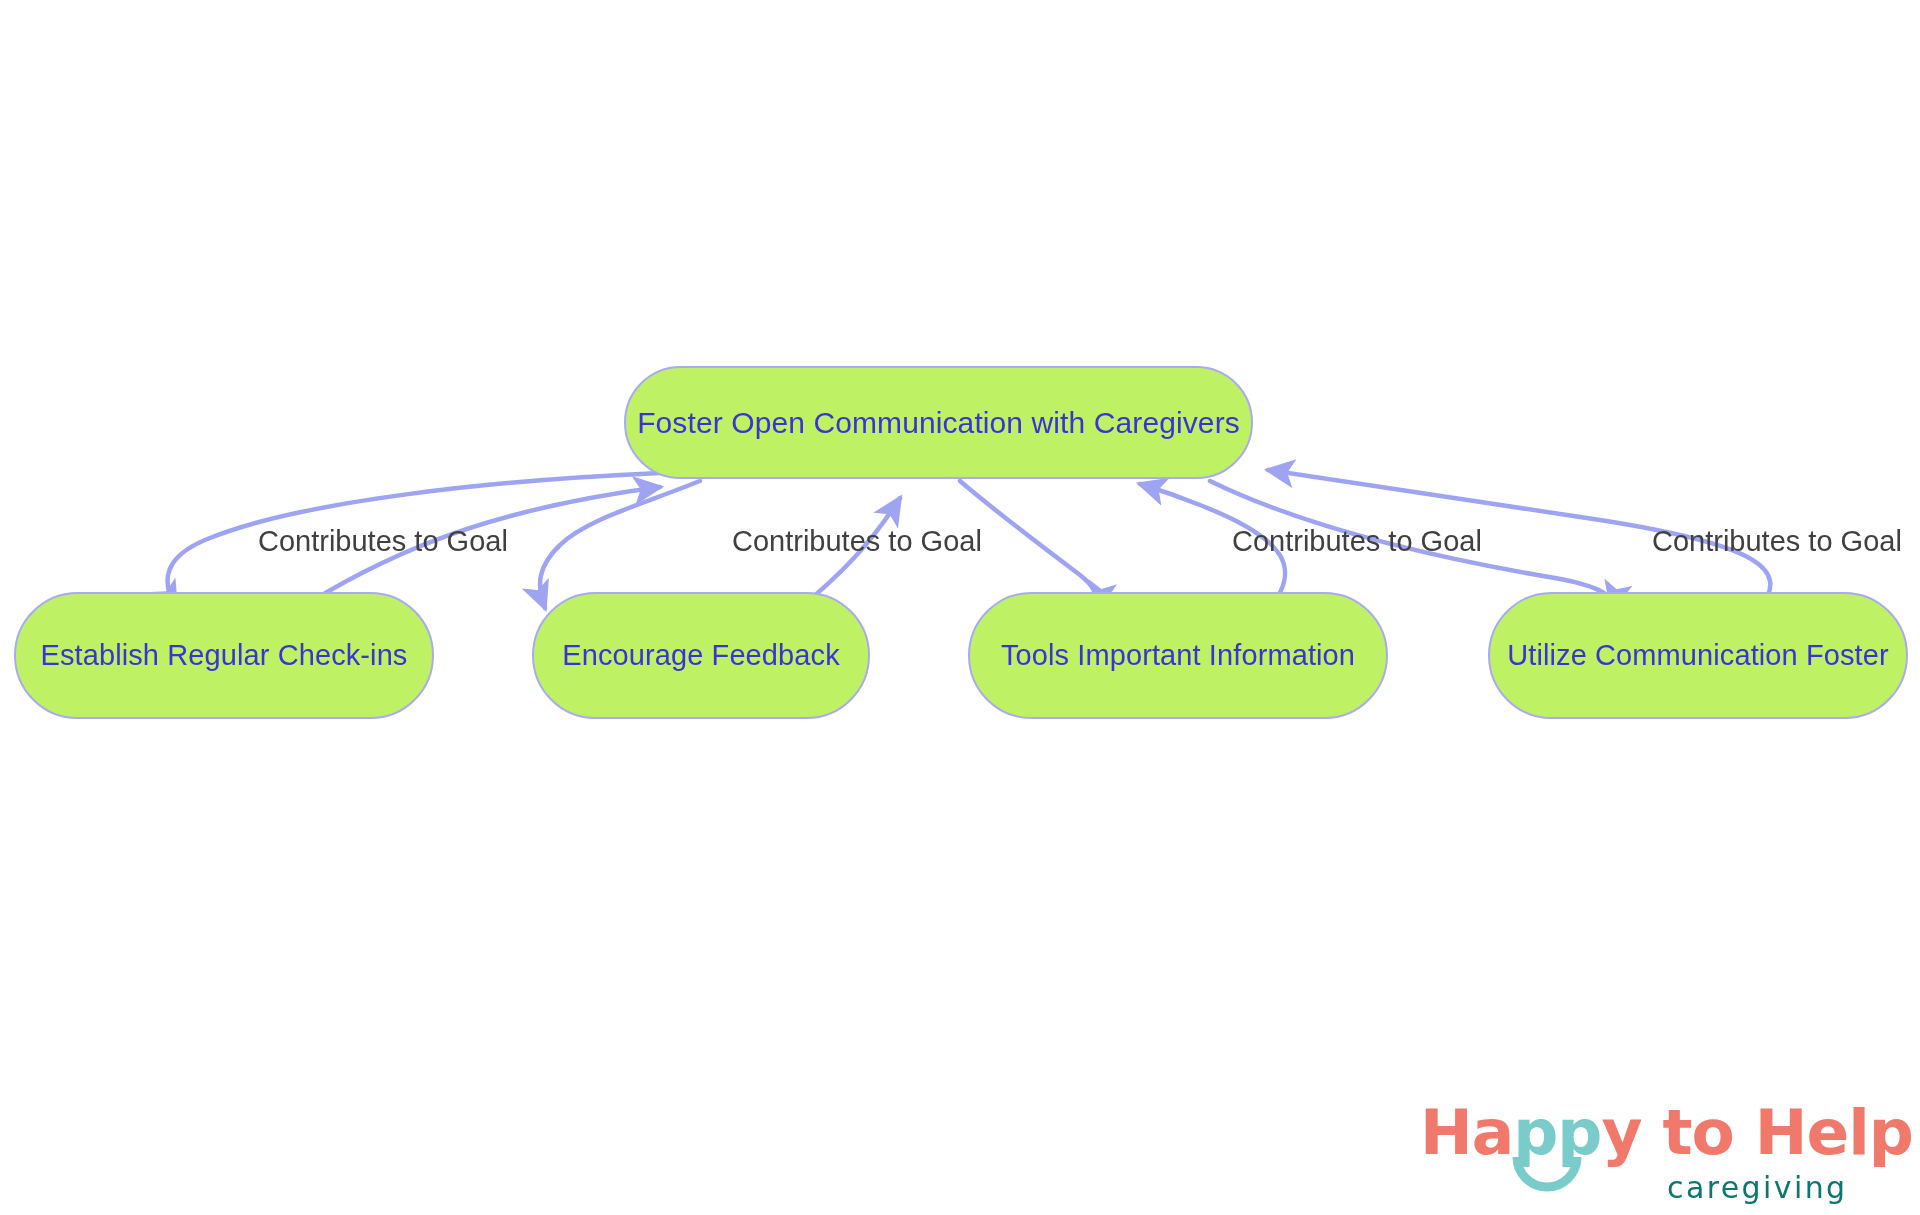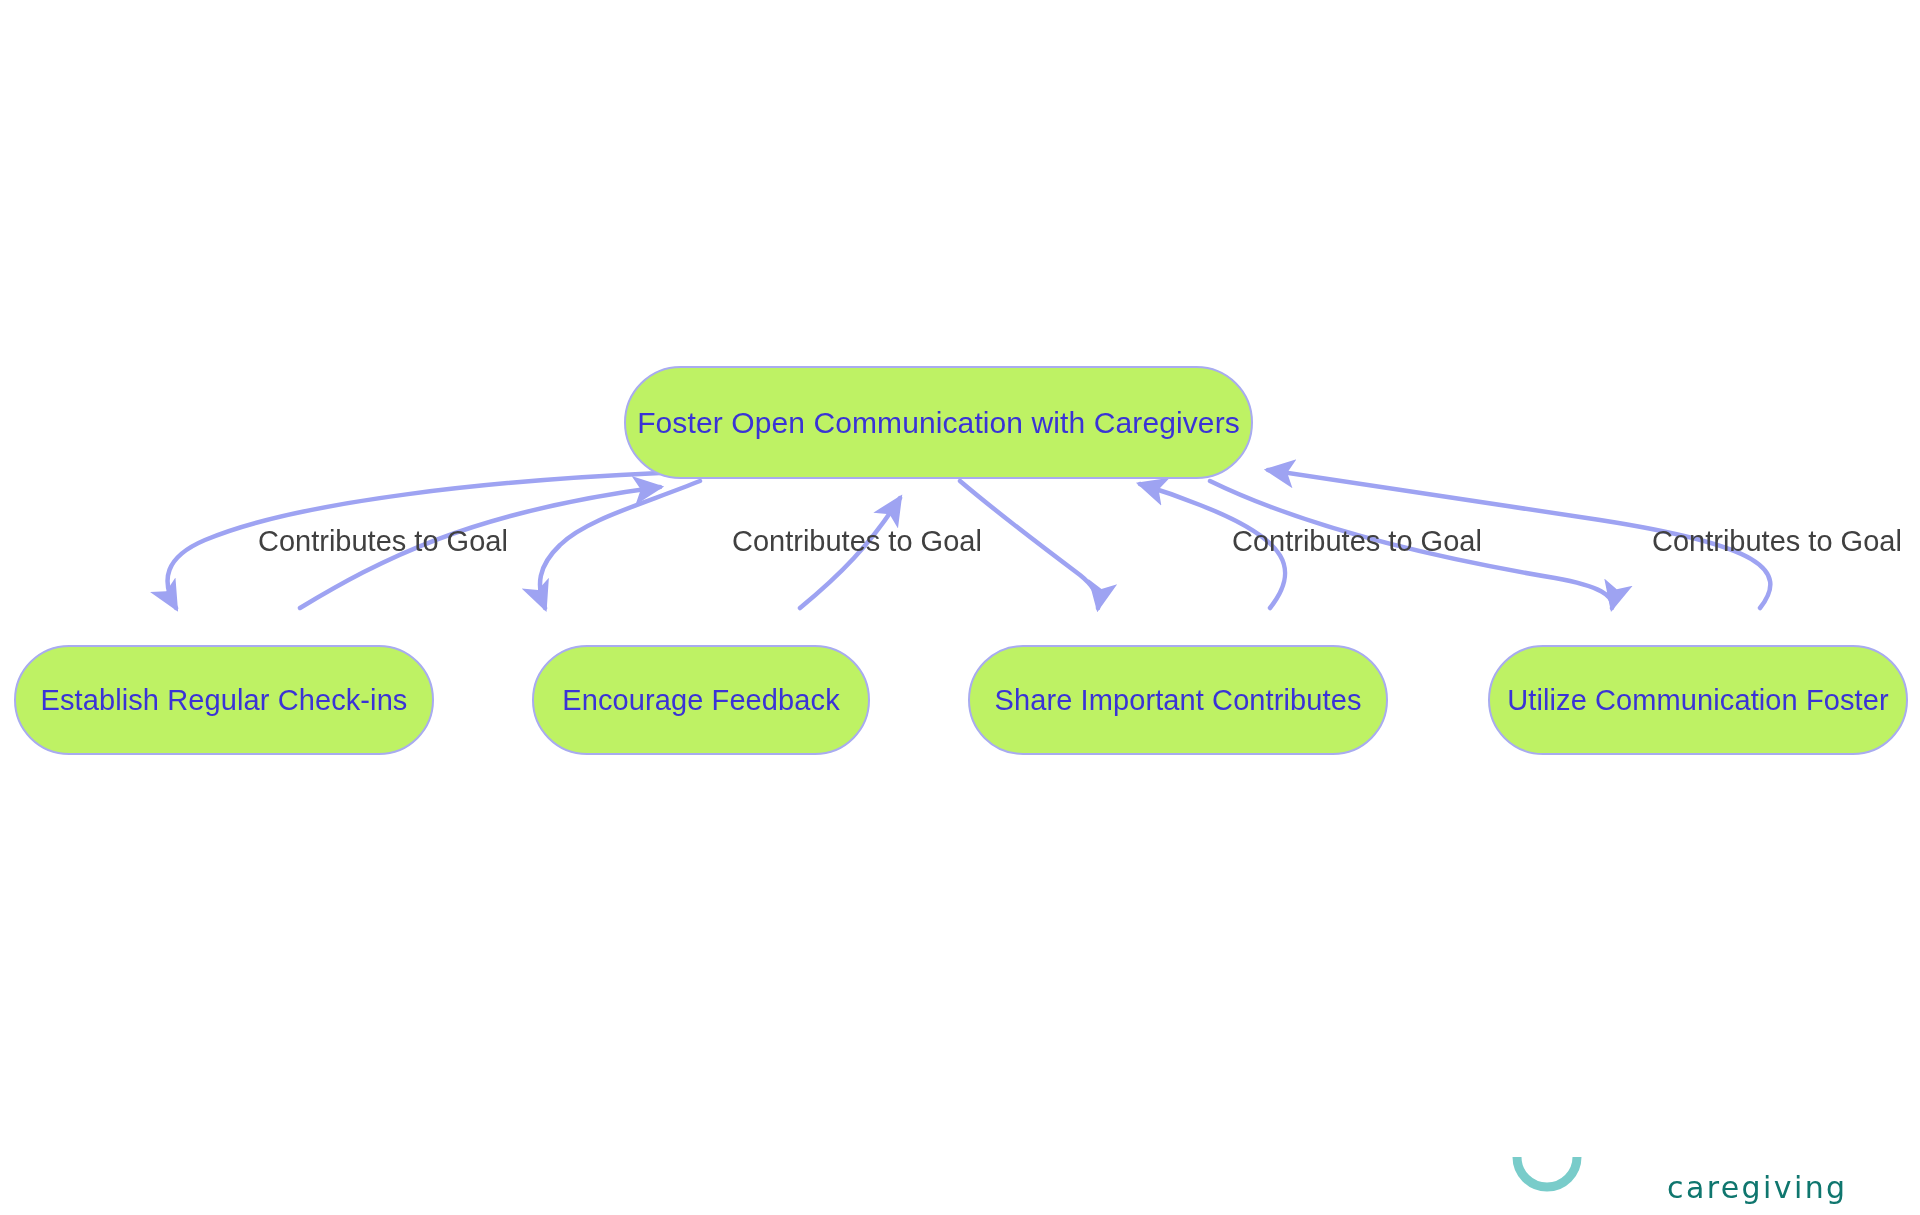--- a/index.html
+++ b/index.html
@@ -45,22 +45,22 @@
 
   #node-goal {
     left: 624px;
     top: 366px;
     width: 629px;
     height: 113px;
     font-size: 30px;
   }
 
   .leaf-node {
-    height: 110px;
-    top: 645px;
+    height: 127px;
+    top: 592px;
     font-size: 29px;
   }
   #node-checkins      { left: 14px;   width: 420px; }
   #node-feedback      { left: 532px;  width: 338px; }
   #node-share-info    { left: 968px;  width: 420px; }
   #node-tools         { left: 1488px; width: 420px; }
 
   
   .edge-label {
     position: absolute;
@@ -154,32 +154,33 @@
 
 <div class="node leaf-node" id="node-checkins">
   <span class="node-label">Establish Regular Check-ins</span>
 </div>
 
 <div class="node leaf-node" id="node-feedback">
   <span class="node-label">Encourage Feedback</span>
 </div>
 
 <div class="node leaf-node" id="node-share-info">
-  <span class="node-label">Share Important Contributes</span>
+  <span class="node-label">Tools Important Information</span>
 </div>
 
 <div class="node leaf-node" id="node-tools">
   <span class="node-label">Utilize Communication Foster</span>
 </div>
 
 <div class="edge-label" id="edge-label-0">Contributes to Goal</div>
 <div class="edge-label" id="edge-label-1">Contributes to Goal</div>
 <div class="edge-label" id="edge-label-2">Contributes to Goal</div>
 <div class="edge-label" id="edge-label-3">Contributes to Goal</div>
 
 <div id="brand-logo">
+  <div id="brand-wordmark"><span class="brand-coral">Ha</span><span class="brand-teal">pp</span><span class="brand-coral">y</span><span class="brand-coral"> to Help</span></div>
 
   <svg id="brand-smile" viewBox="0 0 70 44" xmlns="http://www.w3.org/2000/svg">
     <path d="M 5 3 A 30 30 0 0 0 65 3" fill="none" stroke="#79ccca" stroke-width="9" stroke-linecap="butt"></path>
   </svg>
 
   <div id="brand-tagline">caregiving</div>
 </div>
 
 </body></html>

